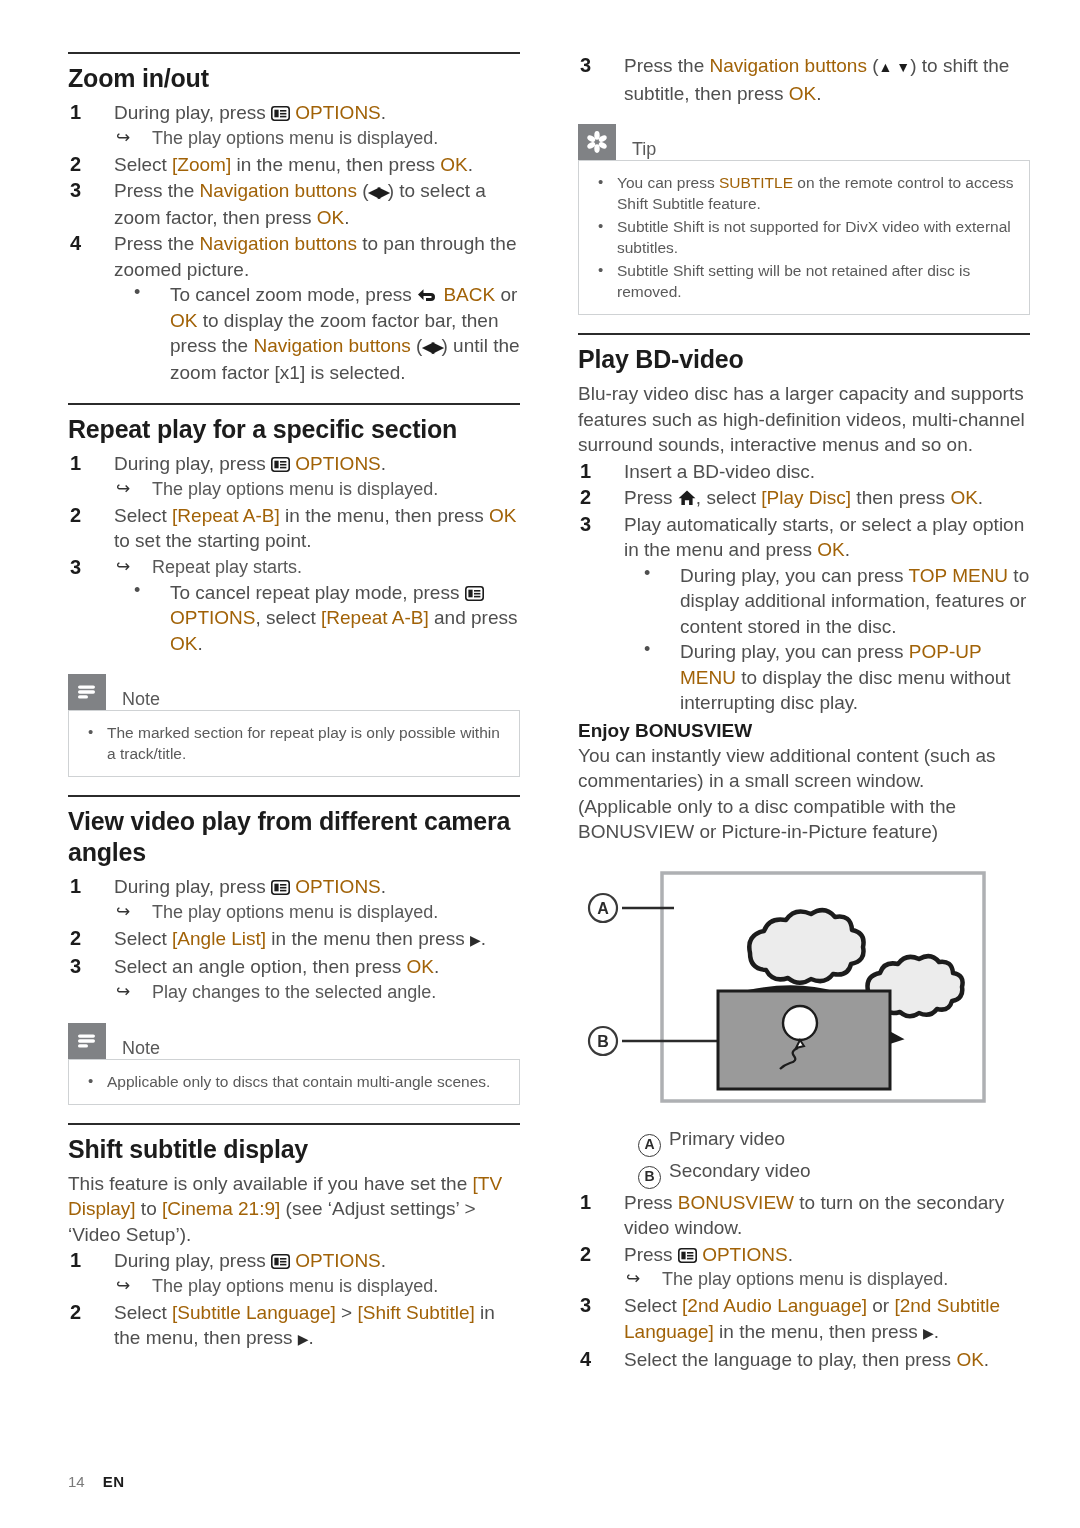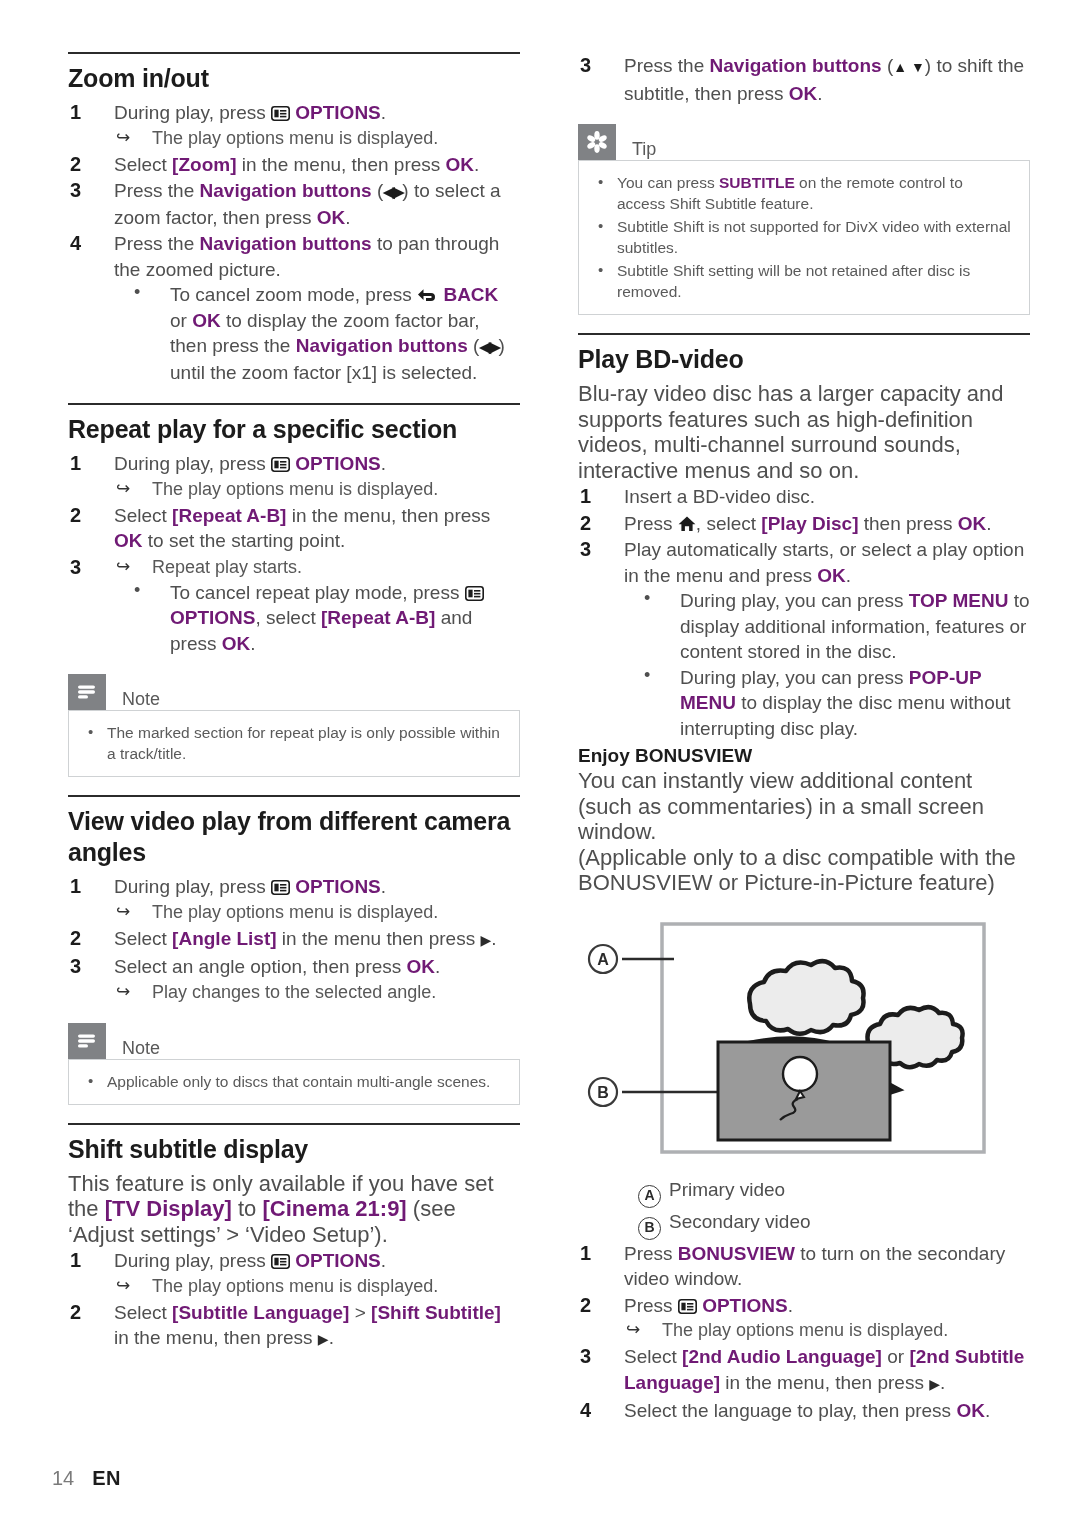--- a/index.html
+++ b/index.html
@@ -44,21 +44,21 @@
     letter-spacing: -0.2px;
   }
   h3.sub {
     font-size: 19px;
     line-height: 25px;
     font-weight: bold;
     color: #1c1c1c;
     margin: 2px 0 0 0;
   }
   p.body {
-    font-size: 22px;
+    font-size: 19px;
     line-height: 25.5px;
     margin: 0 0 0 0;
     color: #4f4f4f;
   }
 
   
   ol.steps {
     list-style: none;
     margin: 0;
     padding: 0;
@@ -105,21 +105,21 @@
     margin-top: 0px;
   }
   .sb > .dot {
     position: absolute;
     left: 20px;
     top: -2px;
     font-size: 18px;
     color: #4f4f4f;
   }
 
-  b, .b { font-weight: bold; color: #701a75; }
+  b, .b { font-weight: normal; color: #a16207; }
 
   
   .callout { margin: 18px 0 0 0; }
   .callout-tab {
     display: flex;
     align-items: flex-end;
     height: 36px;
   }
   .callout-tab .badge {
     width: 38px; height: 36px;
@@ -197,23 +197,23 @@
     font-size: 19px;
     line-height: 28px;
     color: #4f4f4f;
     padding-left: 60px;
   }
   .legend-row .circ { margin-right: 8px; }
 
   
   .footer {
     position: absolute;
-    left: 52px;
+    left: 68px;
     bottom: 38px;
-    font-size: 20px;
+    font-size: 15px;
     color: #6e6e6e;
   }
   .footer .pg { color: #7a7a7a; }
   .footer .en { color: #1c1c1c; font-weight: bold; margin-left: 18px; letter-spacing: 0.5px;}
   .spacer-18 { height: 18px; }
 </style>
 </head>
 <body>
 
 <div class="page">

